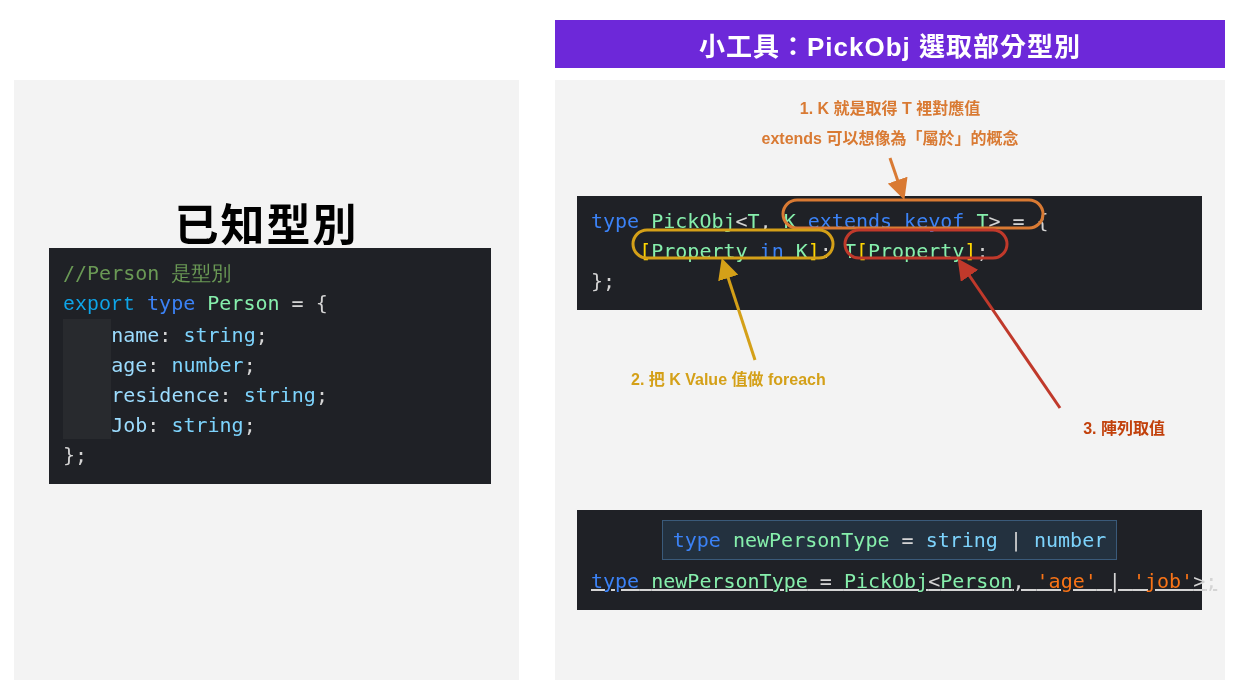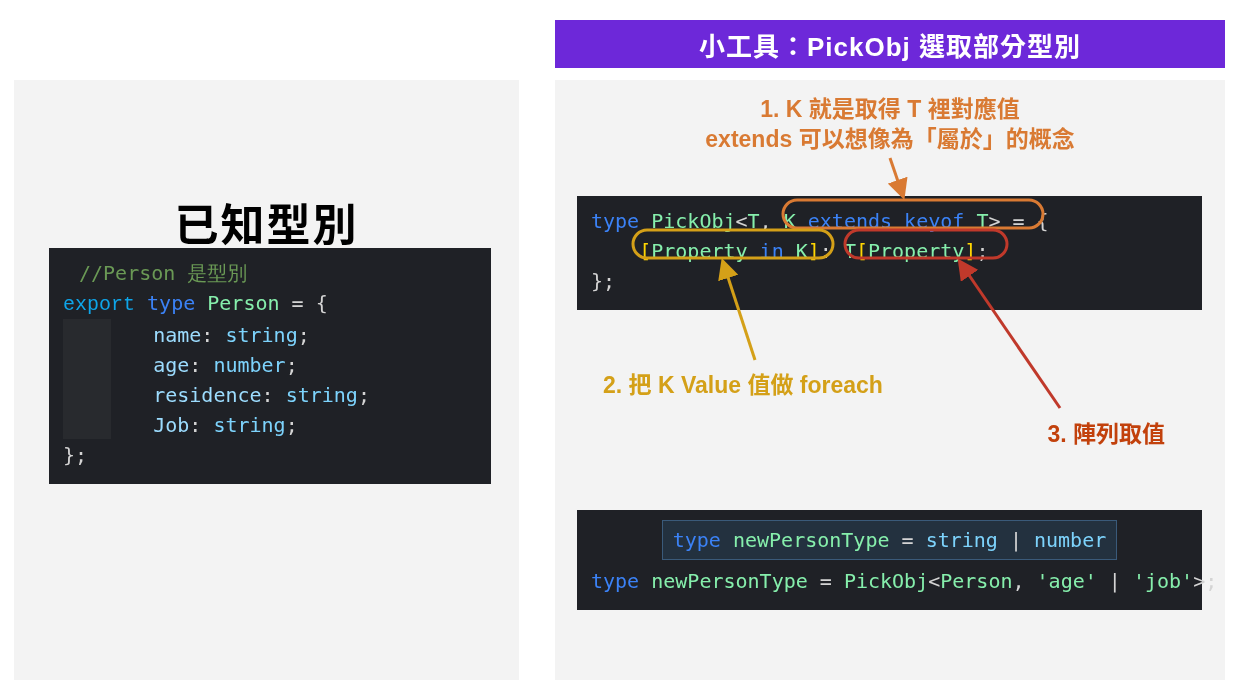--- a/index.html
+++ b/index.html
@@ -69,29 +69,29 @@
     font-size: 20px;
     line-height: 30px;
     padding: 10px 14px 14px 14px;
     box-sizing: border-box;
   }
   .left-code {
     top: 168px;
     left: 35px;
     width: 442px;
   }
-  .comment   { color: #6a9955; margin-left: 16px; }
+  .comment   { color: #6a9955; }
   .keyword   { color: #0ea5e9; font-family: Liberation Mono, monospace; }
   .storage   { color: #3b82f6; }
   .typename  { color: #86efac; }
   .punct     { color: #d4d4d4; }
-  .propname  { color: #9cdcfe; margin-left: 42px; }
+  .propname  { color: #9cdcfe; }
   .basetype  { color: #7dd3fc; }
   .brackets  { color: #ffd602; }
-  .string    { color: #86efac; }
+  .string    { color: #f97316; }
 
   
   .indent-strip {
     position: absolute;
     top: 71px;
     left: 14px;
     width: 48px;
     height: 120px;
     background: #282a2e;
     z-index: 0;
@@ -103,39 +103,40 @@
     top: 116px;
     left: 22px;
     width: 625px;
   }
   .right-code1 .codeline { white-space: pre; position: relative; z-index: 2; }
 
   .right-code2 {
     top: 430px;
     left: 22px;
     width: 625px;
+    text-decoration: underline;
   }
   .right-code2 .codeline { white-space: pre; }
   .inner-box {
     display: inline-block;
     border: 1px solid #3a5a7a;
     background: #23313f;
     padding: 4px 10px;
     margin-bottom: 6px;
   }
 
   
   .anno {
     position: absolute;
     font-weight: 700;
-    font-size: 23px;
+    font-size: 16px;
     white-space: nowrap;
   }
   .anno1 { color: #d97a33; top: 14px; left: 0; width: 100%; text-align: center; line-height: 30px; }
-  .anno2 { color: #d4a018; top: 286px; left: 48px; }
+  .anno2 { color: #d4a018; top: 286px; left: 76px; }
   .anno3 { color: #c2410c; top: 335px; right: 60px; }
 
   
   .overlay {
     position: absolute;
     top: 0; left: 0;
     width: 670px;
     height: 420px;
     pointer-events: none;
     z-index: 5;

